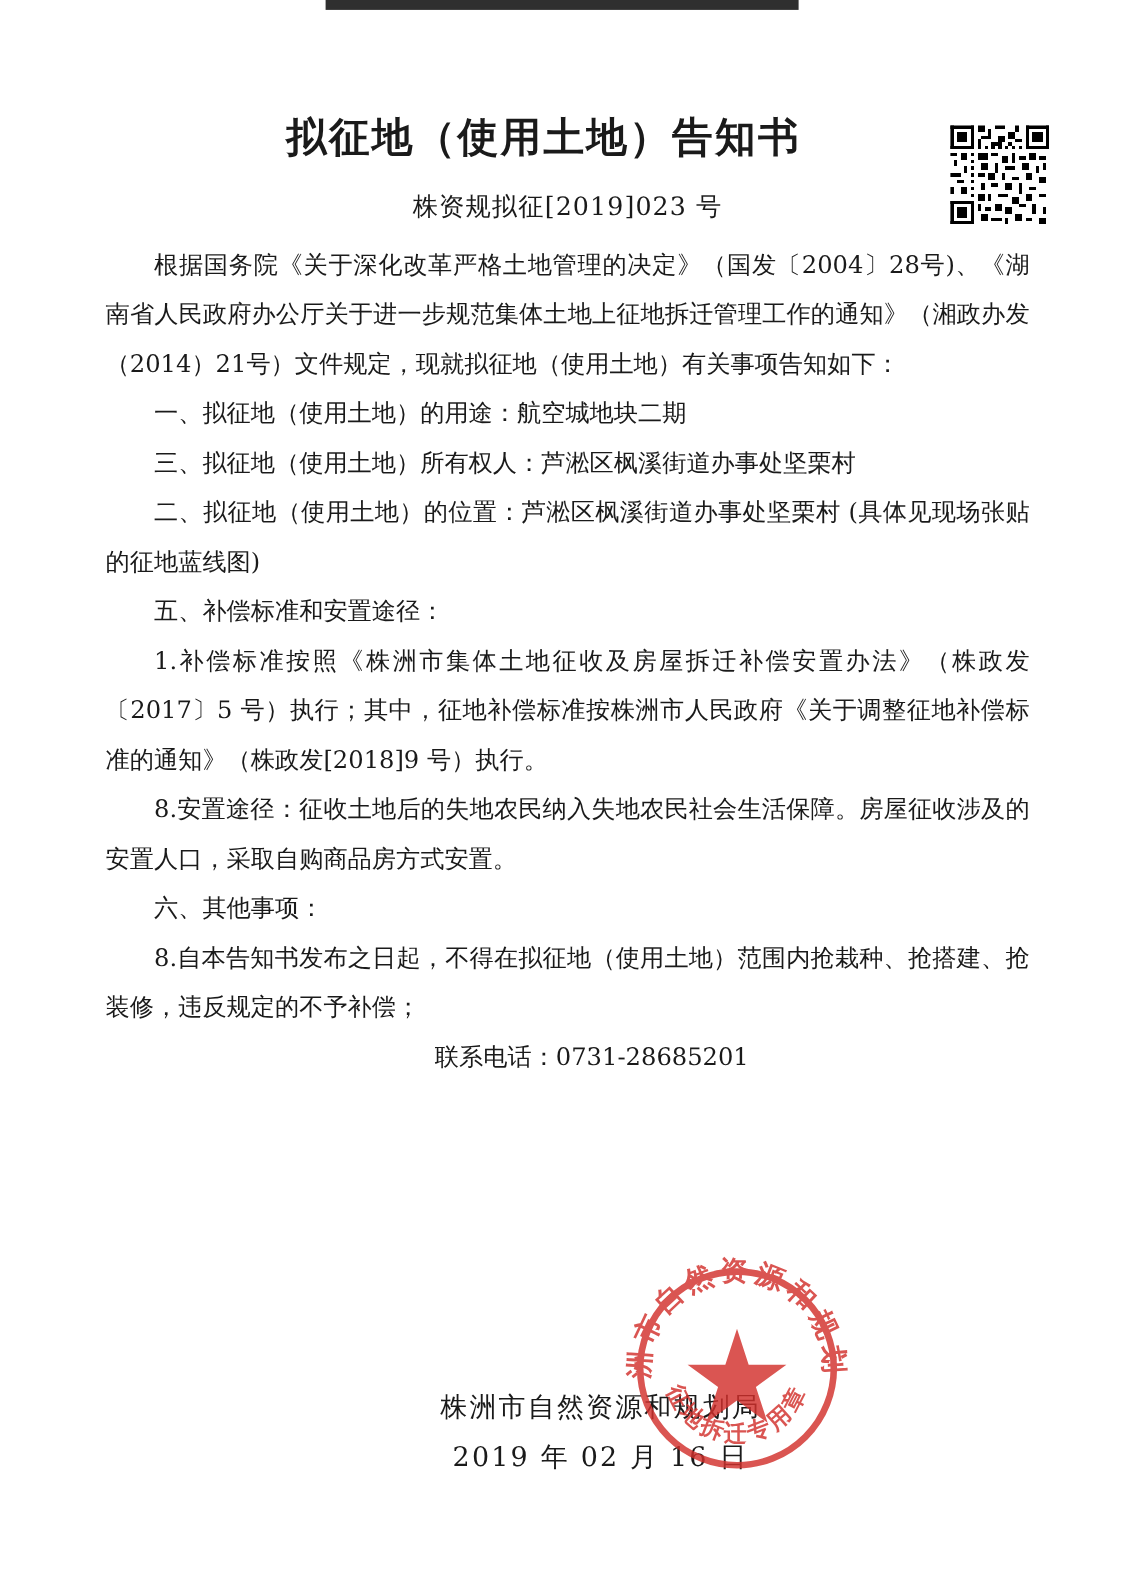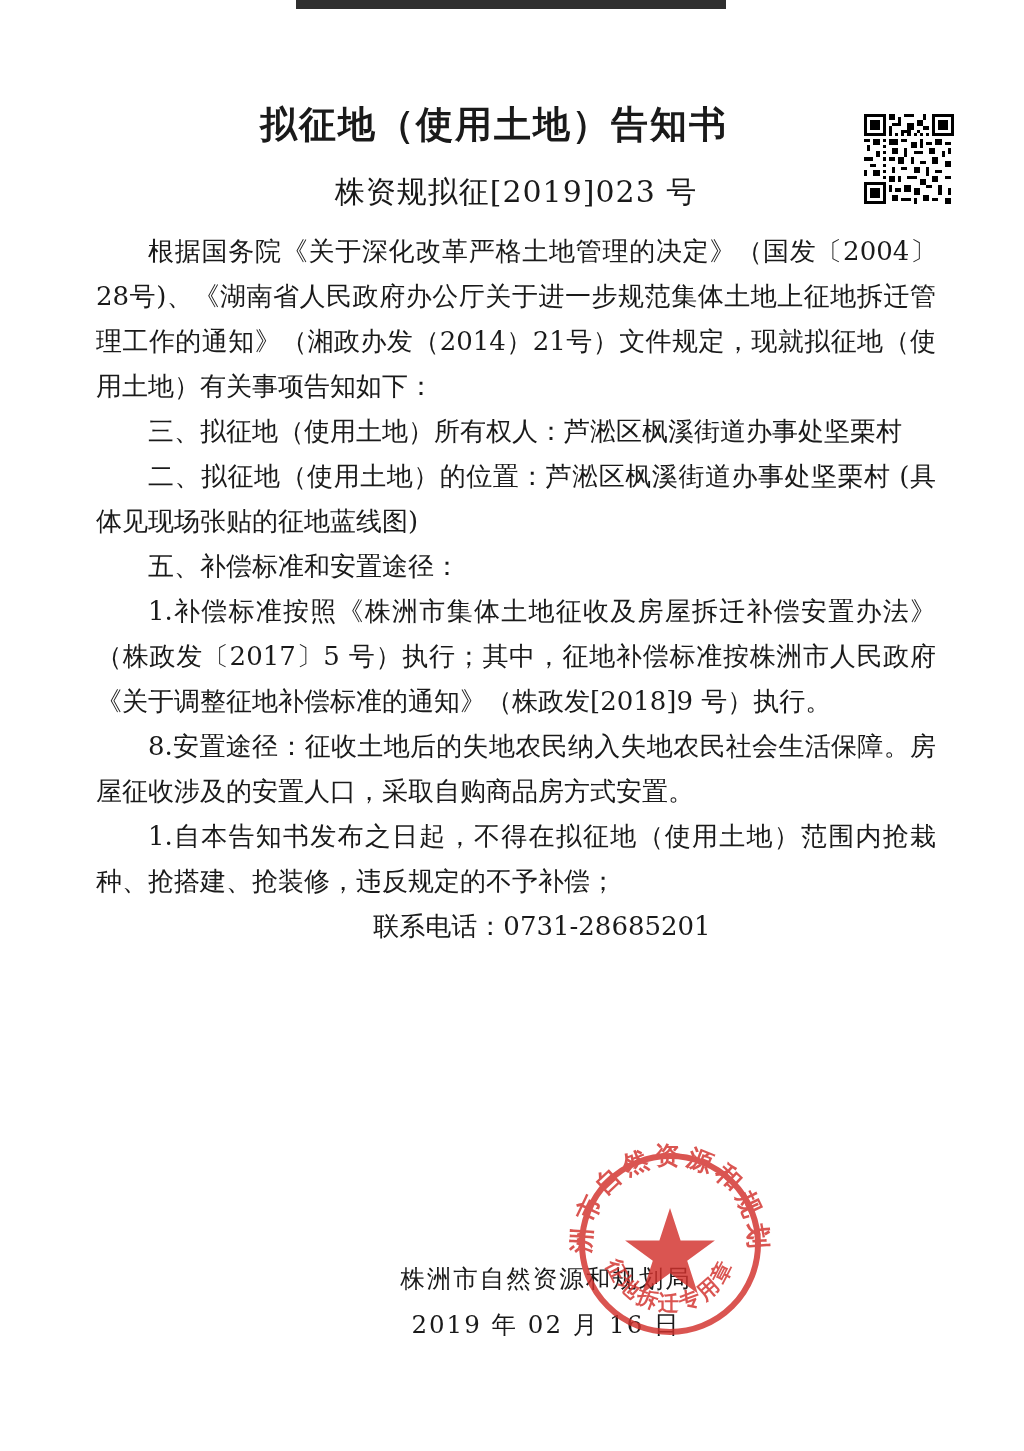--- a/index.html
+++ b/index.html
@@ -57,36 +57,36 @@
   .qr {
     position: absolute;
     right: -18px;
     top: 18px;
     width: 90px;
     height: 90px;
     line-height: 0;
   }
   .doc-number {
     text-align: center;
-    font-size: 30px;
+    font-size: 23px;
     margin-top: 6px;
     letter-spacing: 1px;
     font-family: "DejaVu Serif", "Liberation Serif", serif;
   }
   .body-text {
     margin-top: 16px;
     font-size: 24.5px;
     line-height: 45px;
     text-align: justify;
     text-justify: inter-ideograph;
   }
   .para {
     margin: 0 0 0 0;
     text-indent: 2em;
-    font-size: 26px;
+    font-size: 22px;
     line-height: 45px;
     text-align: justify;
     text-justify: inter-ideograph;
   }
   .para.nojust {
     text-align: center;
   }
   .sign-block {
     position: absolute;
     left: 0;
@@ -223,26 +223,28 @@
               <rect x="26" y="27" width="2" height="2"></rect>
           </g>
         </svg>
       </span>
     </div>
 
     <div class="doc-number">株资规拟征[2019]023 号</div>
 
     <div class="body-text">
       <p class="para">根据国务院《关于深化改革严格土地管理的决定》（国发〔2004〕28号)、《湖南省人民政府办公厅关于进一步规范集体土地上征地拆迁管理工作的通知》（湘政办发（2014）21号）文件规定，现就拟征地（使用土地）有关事项告知如下：</p>
+      <p class="para">一、拟征地（使用土地）的用途：航空城地块二期</p>
       <p class="para">三、拟征地（使用土地）所有权人：芦淞区枫溪街道办事处坚栗村</p>
       <p class="para">二、拟征地（使用土地）的位置：芦淞区枫溪街道办事处坚栗村 (具体见现场张贴的征地蓝线图)</p>
       <p class="para">五、补偿标准和安置途径：</p>
       <p class="para">1.补偿标准按照《株洲市集体土地征收及房屋拆迁补偿安置办法》（株政发〔2017〕5 号）执行；其中，征地补偿标准按株洲市人民政府《关于调整征地补偿标准的通知》（株政发[2018]9 号）执行。</p>
       <p class="para">8.安置途径：征收土地后的失地农民纳入失地农民社会生活保障。房屋征收涉及的安置人口，采取自购商品房方式安置。</p>
-      <p class="para">1.自本告知书发布之日起，不得在拟征地（使用土地）范围内抢栽种、抢搭建、抢装修，违反规定的不予补偿；</p>
+      <p class="para">六、其他事项：</p>
+      <p class="para">8.自本告知书发布之日起，不得在拟征地（使用土地）范围内抢栽种、抢搭建、抢装修，违反规定的不予补偿；</p>
       <p class="para nojust">联系电话：0731-28685201</p>
     </div>
 
     <div class="sign-block">
       <div class="sign-line">株洲市自然资源和规划局</div>
       <div class="sign-line">2019 年 02 月 16 日</div>
     </div>
 
     <div class="seal">
       <svg width="212" height="212" viewBox="0 0 212 212" aria-hidden="true">

